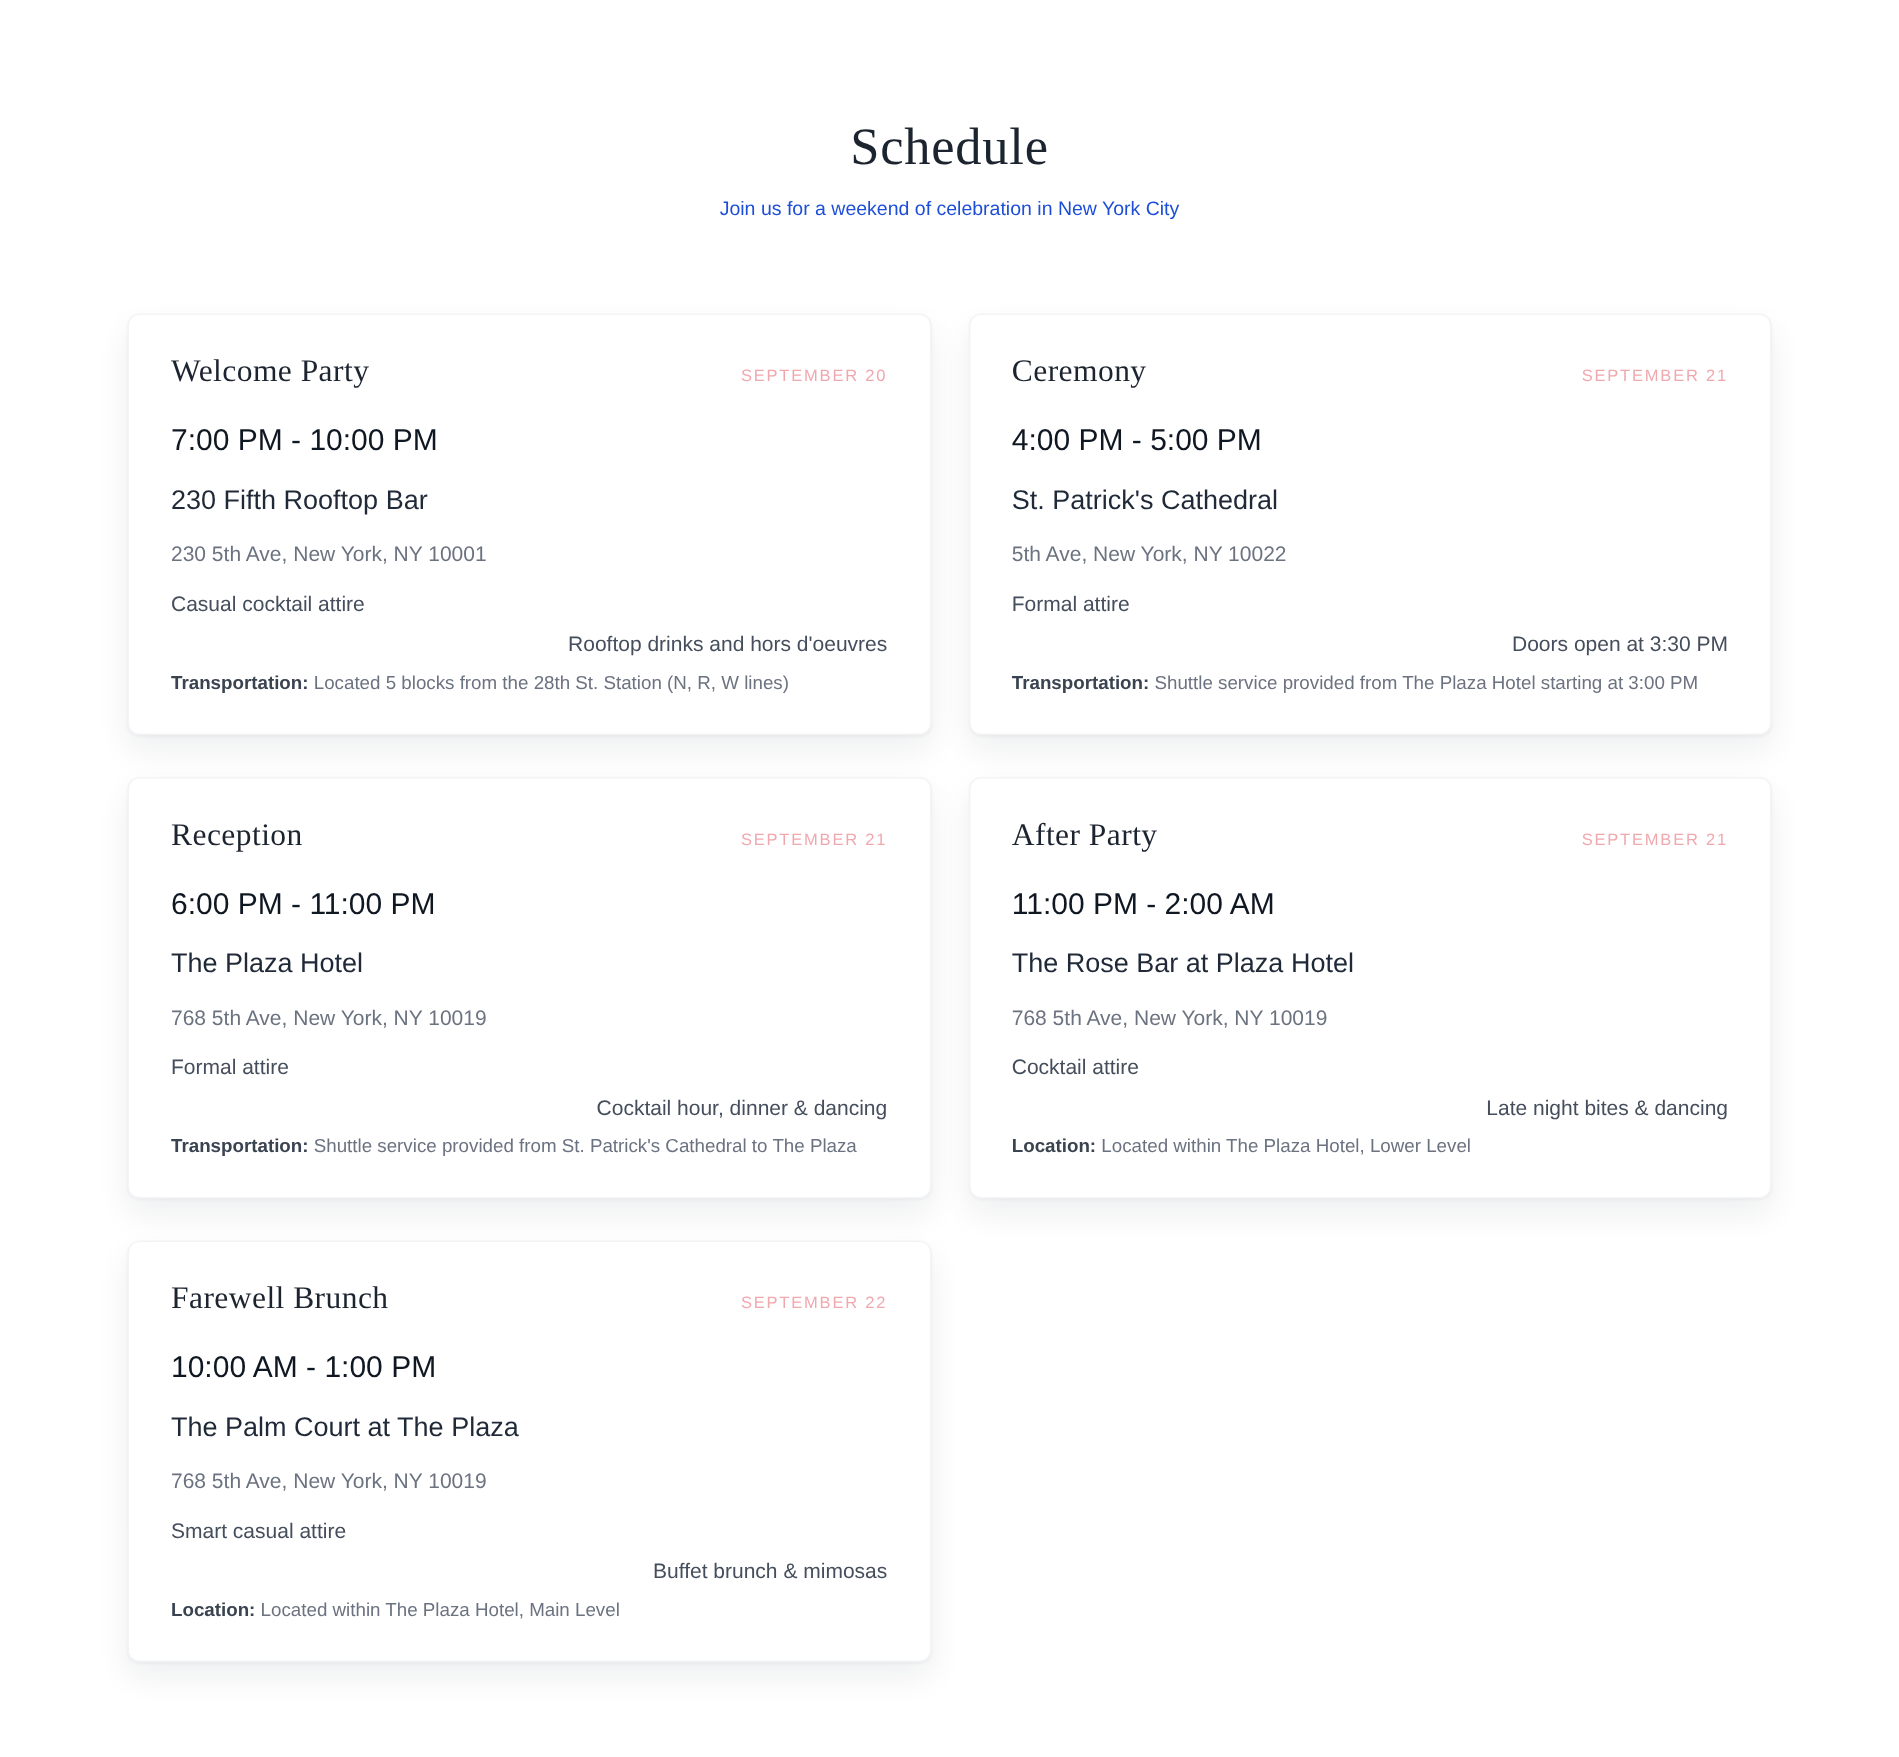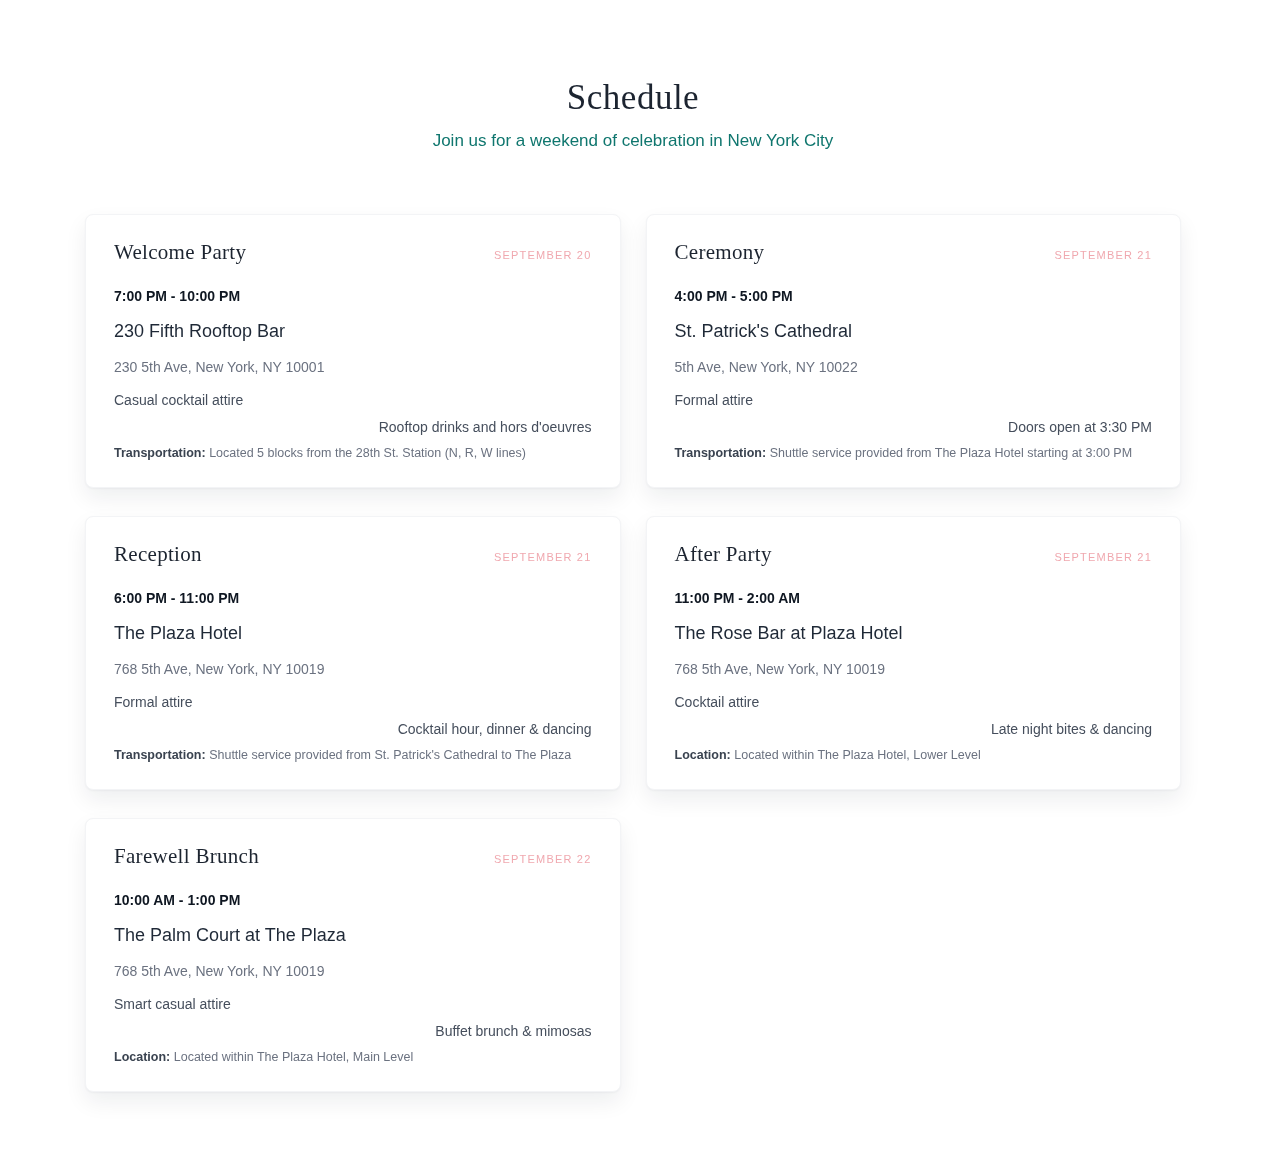--- a/index.html
+++ b/index.html
@@ -23,22 +23,22 @@
   .page-header { text-align: center; }
   .page-title {
     font-family: "Liberation Serif", "DejaVu Serif", serif;
     font-size: 35px;
     font-weight: 500;
     letter-spacing: 0.5px;
     color: #1c2430;
     margin: 0 0 13px 0;
   }
   .page-subtitle {
-    font-size: 17px;
-    color: #0f766e;
+    font-size: 13px;
+    color: #1d4ed8;
     margin: 11px;
   }
   .events-grid {
     display: grid;
     grid-template-columns: 1fr 1fr;
     column-gap: 25px;
     row-gap: 28px;
     margin-top: 63px;
   }
   .card {
@@ -65,22 +65,22 @@
   .event-date {
     font-size: 11px;
     font-weight: 500;
     letter-spacing: 1.2px;
     text-transform: uppercase;
     color: var(--accent, #f0a8af);
     white-space: nowrap;
   }
   .card p { margin: 0; }
   .event-time {
-    font-size: 14px;
-    font-weight: bold;
+    font-size: 20px;
+    font-weight: normal;
     color: #0f1722;
     margin-bottom: 17px !important;
   }
   .event-venue {
     font-size: 18px;
     color: #1f2937;
     margin-bottom: 17px !important;
   }
   .event-address {
     font-size: 14px;

